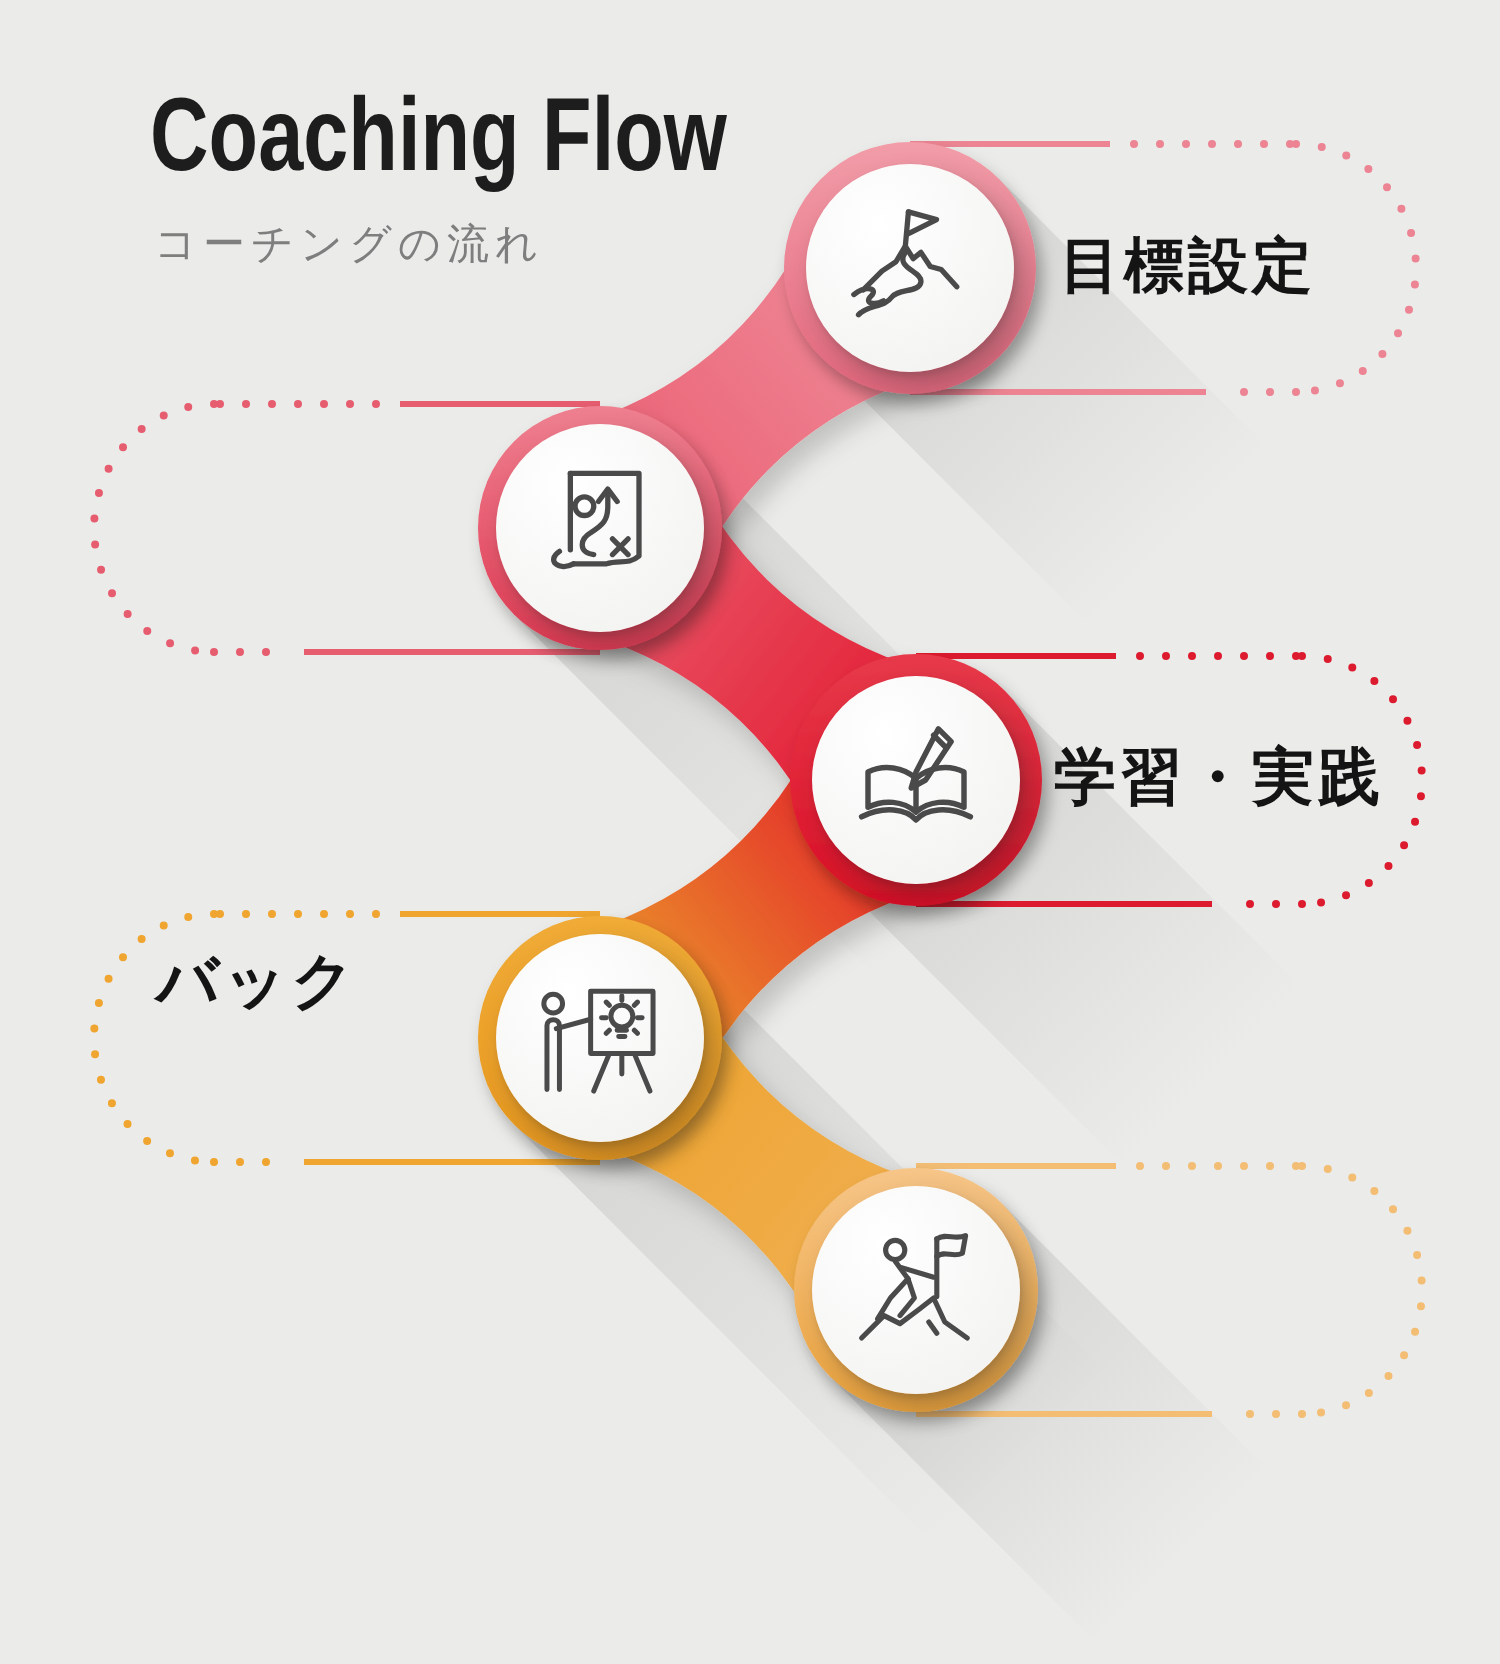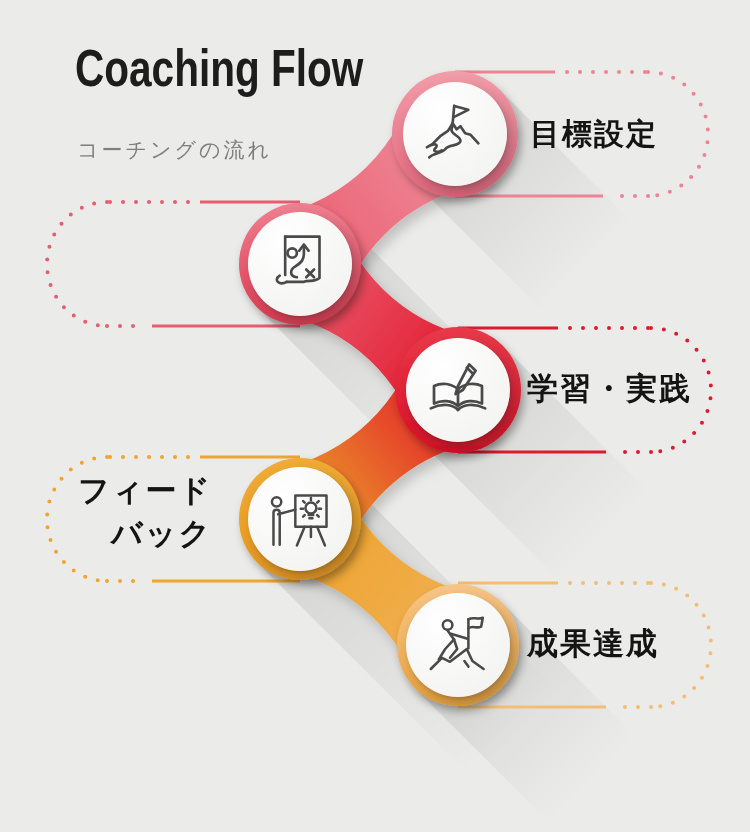--- a/index.html
+++ b/index.html
@@ -11,25 +11,25 @@
   #stage{position:absolute;left:0;top:0;width:731px;height:832px;}
   #flow-svg{position:absolute;left:0;top:0;}
   .title{
     position:absolute;left:75px;top:38px;
     font-size:52px;font-weight:bold;color:#1d1d1d;
     letter-spacing:0px;transform:scaleX(.78);transform-origin:left top;
     white-space:nowrap;
   }
   .subtitle{
     position:absolute;left:77px;top:108px;
-    font-size:21px;color:#7e7e7e;letter-spacing:3px;white-space:nowrap;margin-top:28px;
+    font-size:21px;color:#7e7e7e;letter-spacing:3px;white-space:nowrap;
   }
   .lbl{
     position:absolute;font-weight:bold;color:#141414;
-    letter-spacing:2px;white-space:nowrap;line-height:42px;text-align:right;
+    letter-spacing:2px;white-space:nowrap;line-height:42px;
   }
   .lbl span{display:block;}
   #lbl1{left:530px;top:113px;font-size:30px;}
   #lbl2{left:74px;top:219px;font-size:30px;}
   #lbl3{left:527px;top:368px;font-size:31px;}
   #lbl4{left:78px;top:469px;font-size:31px;line-height:43px;}
   #lbl5{left:527px;top:623px;font-size:31px;}
   .node{
     position:absolute;width:104px;height:104px;border-radius:50%;
     background:radial-gradient(circle at 35% 28%,#ffffff 0%,#f7f7f6 55%,#f0f0ef 100%);
@@ -234,20 +234,16 @@
     </svg>
   </div>
 
   <div class="lbl" id="lbl1">
     <span>目標設定</span>
   </div>
   <div class="lbl" id="lbl3">
     <span>学習・実践</span>
   </div>
   <div class="lbl" id="lbl4">
-    <span>フィード</span>
     <span>バック</span>
   </div>
-  <div class="lbl" id="lbl5">
-    <span>成果達成</span>
-  </div>
 
 </div>
 
 </body></html>

